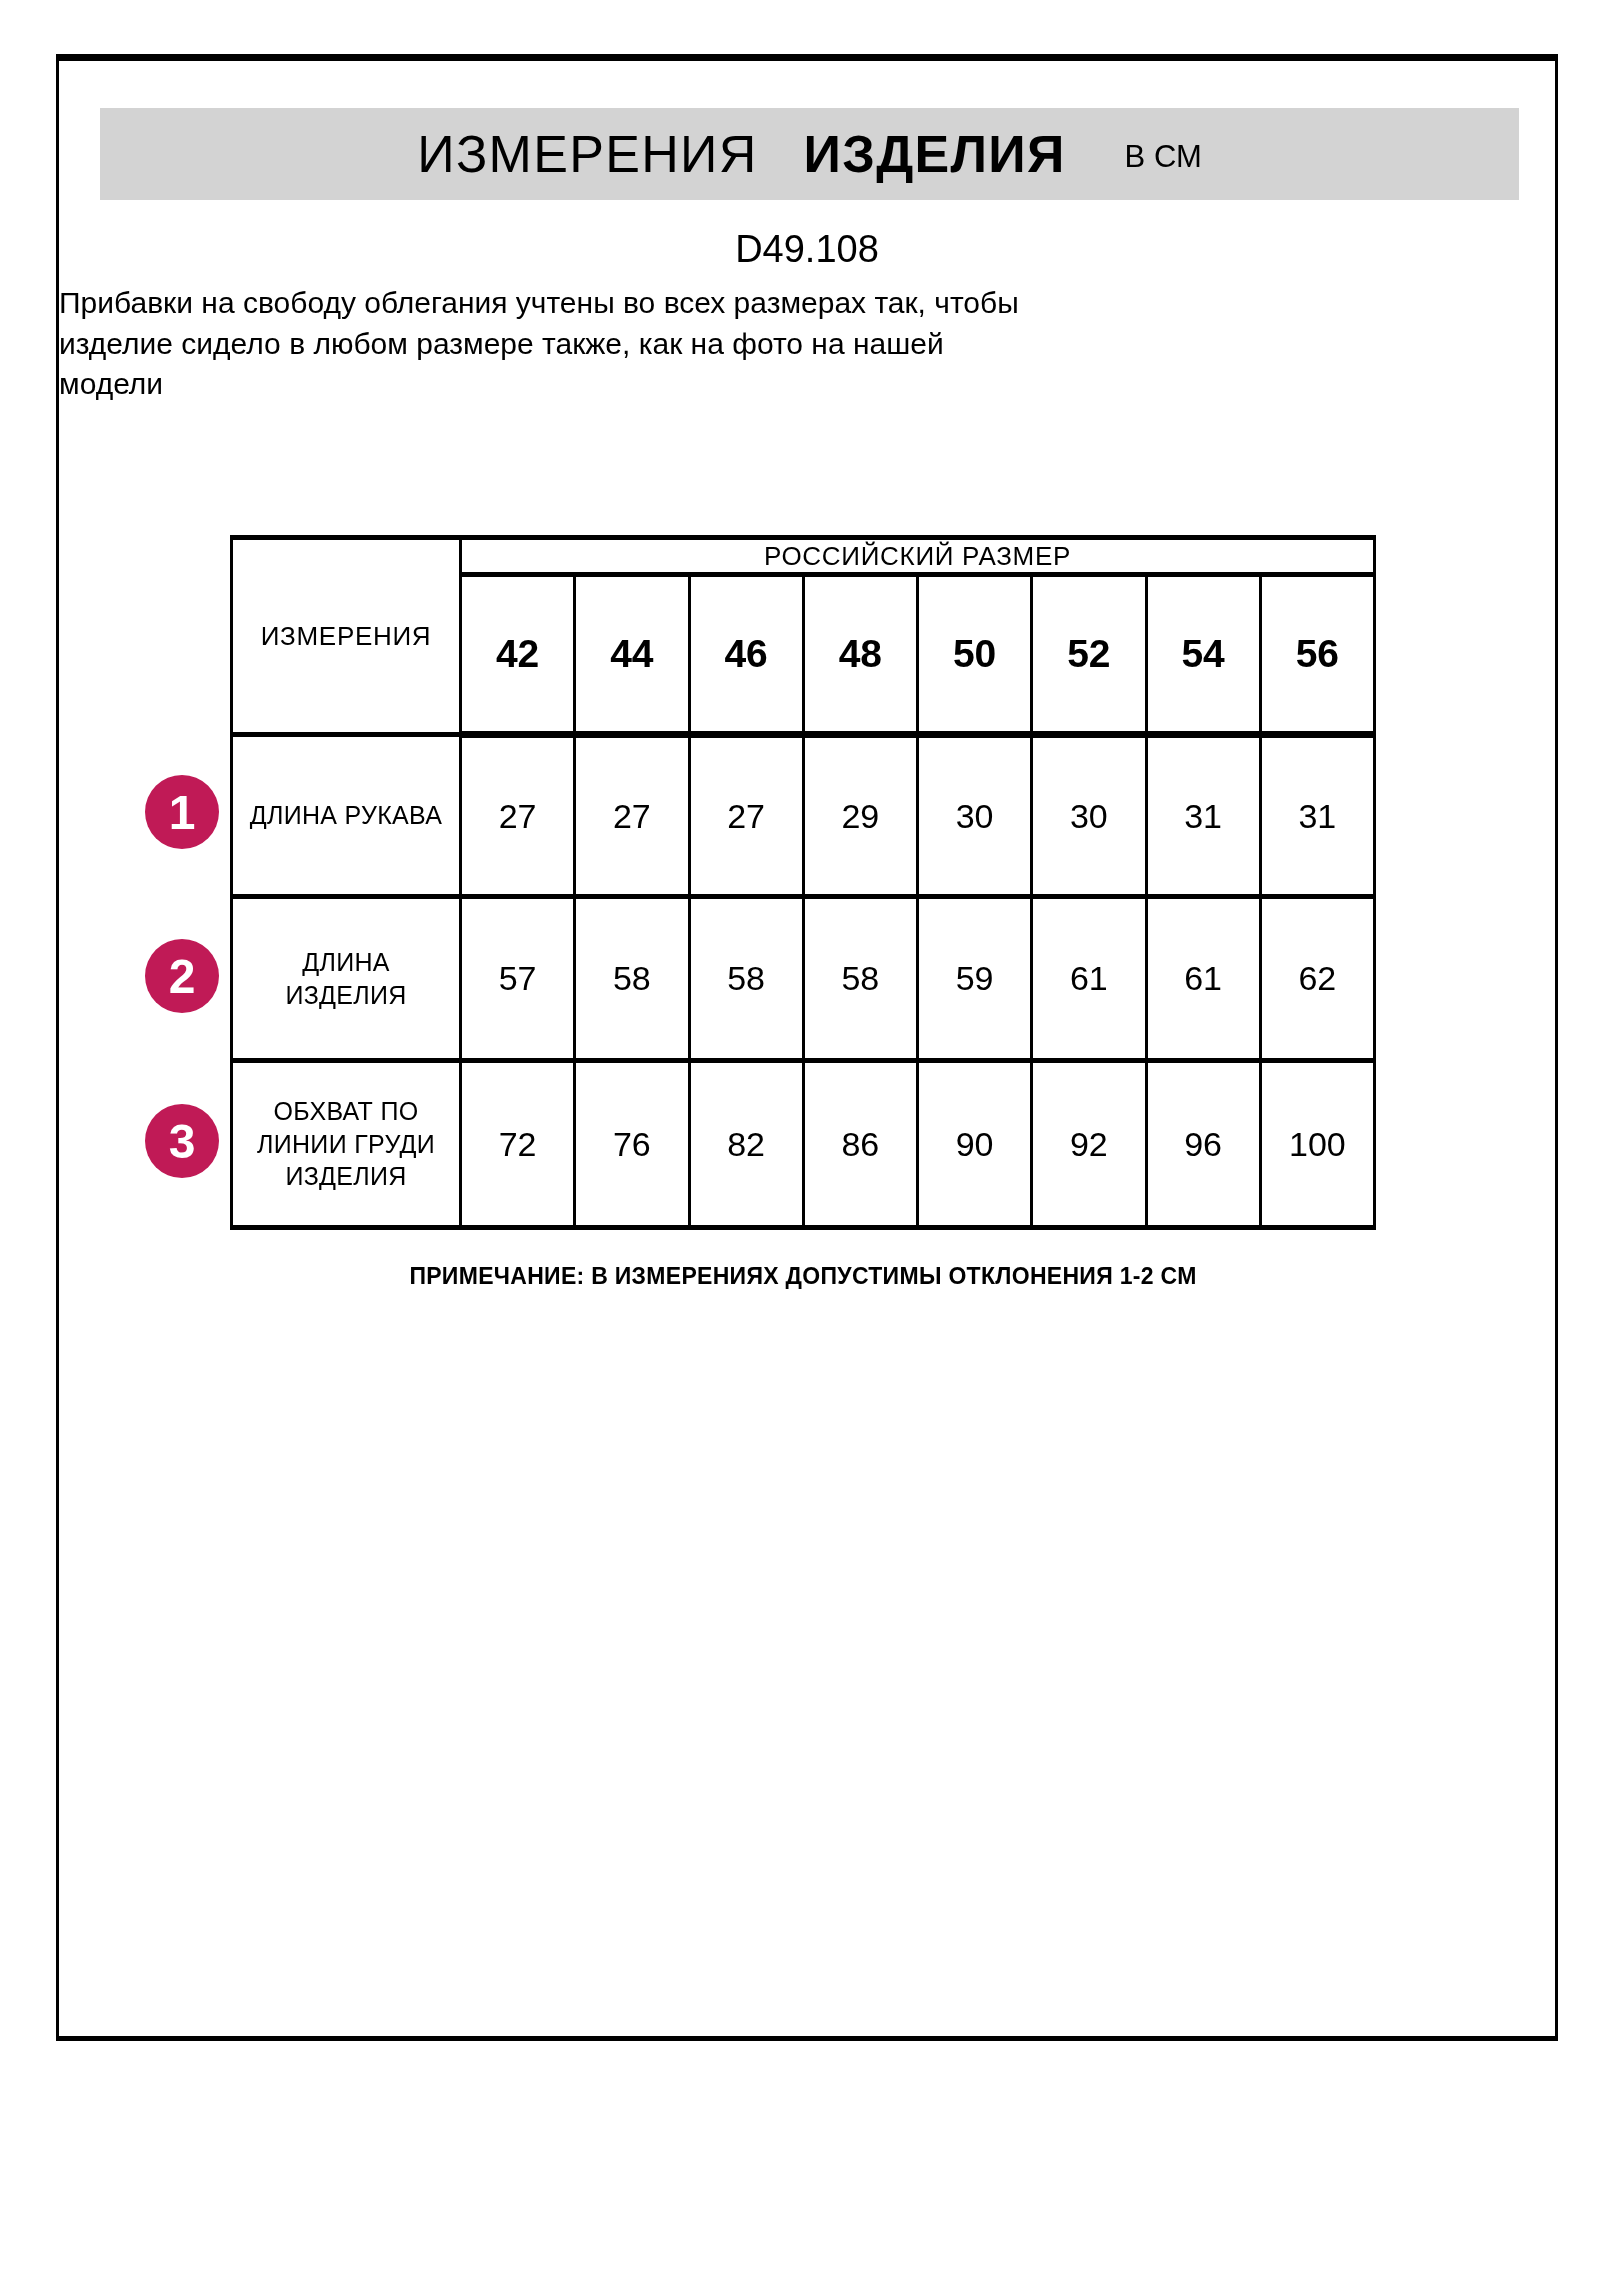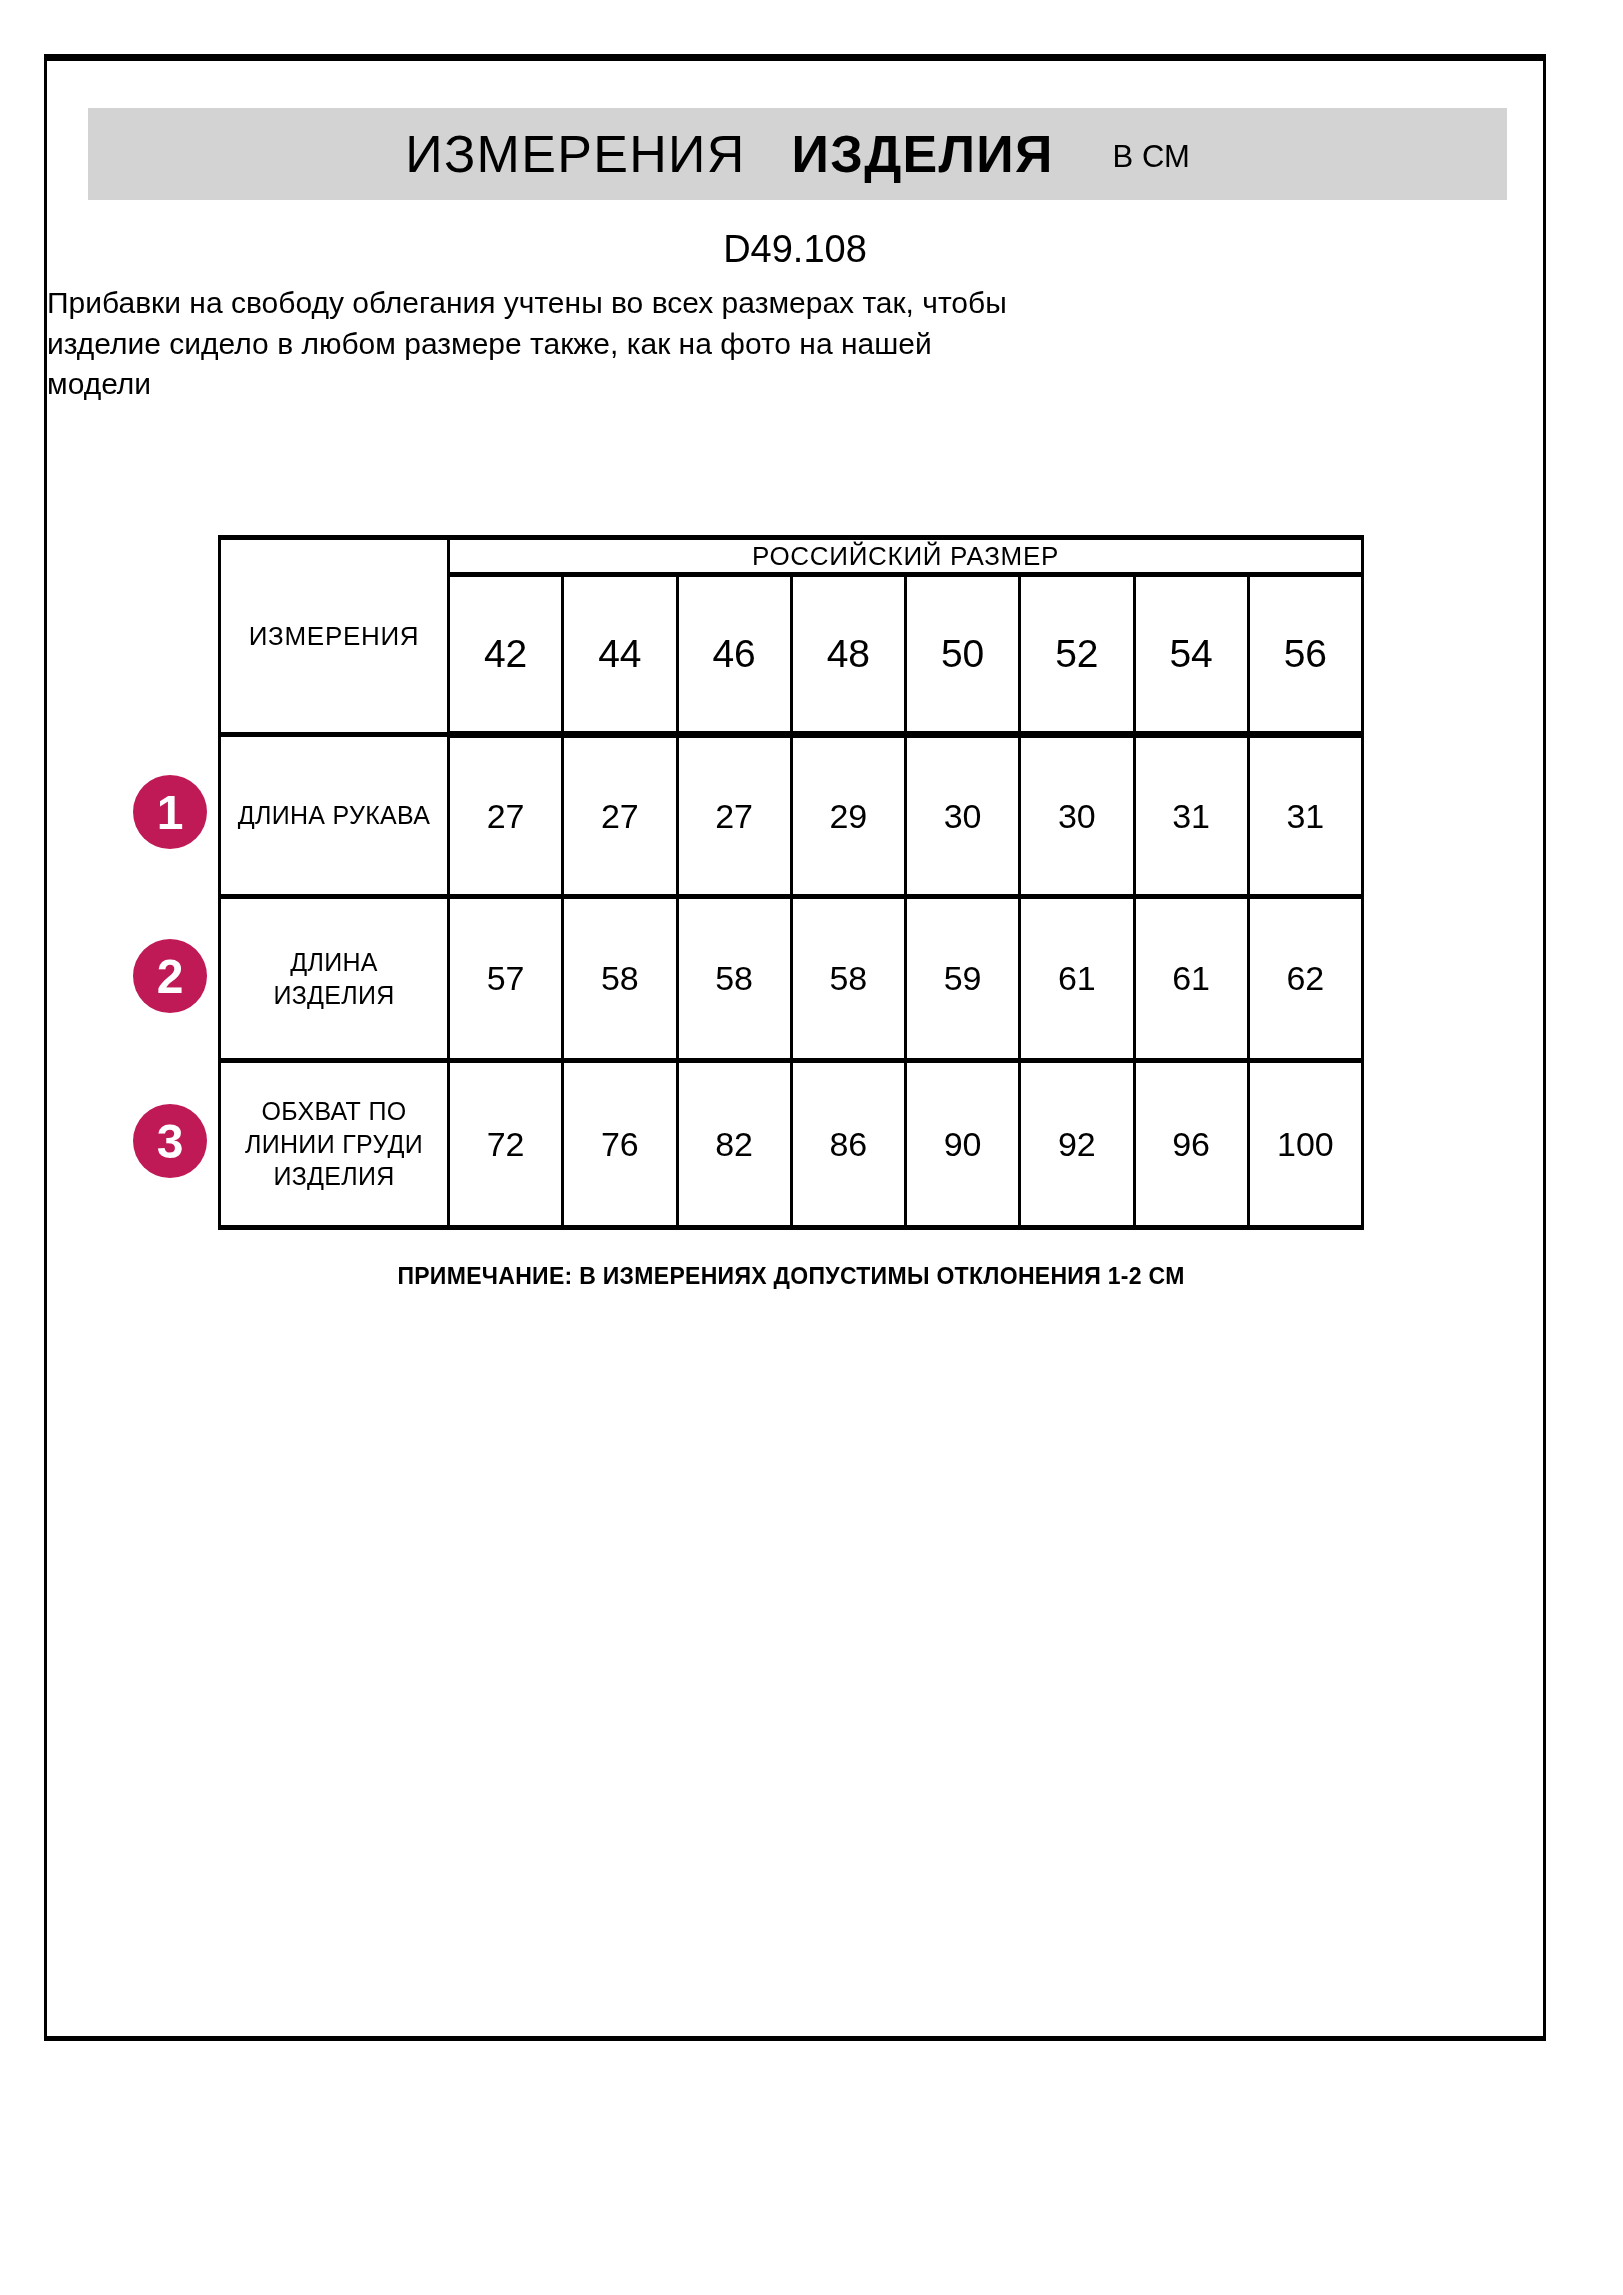--- a/index.html
+++ b/index.html
@@ -7,21 +7,21 @@
     --banner:#D3D3D3;
     --ink:#000000;
   }
   *{margin:0;padding:0;box-sizing:border-box;}
   html,body{background:#ffffff;}
   body{
     width:1623px;height:2295px;position:relative;overflow:hidden;
     font-family:"Liberation Sans",sans-serif;color:var(--ink);
   }
   .frame{
-    position:absolute;left:44px;top:54px;width:1502px;height:1987px;
+    position:absolute;left:56px;top:54px;width:1502px;height:1987px;
     border:3.9px solid #000;border-top:7.8px solid #000;border-bottom:5.2px solid #000;
   }
   .banner{
     position:absolute;left:41px;top:47px;width:1419px;height:92px;
     background:var(--banner);
     display:flex;align-items:center;justify-content:center;gap:46px;
   }
   .banner .t1{font-size:52px;font-weight:400;letter-spacing:1.3px;}
   .banner .t2{font-size:52px;font-weight:700;letter-spacing:1.3px;}
   .banner .t3{font-size:31px;font-weight:400;margin-left:13px;padding-top:6.5px;}
@@ -42,21 +42,21 @@
     text-align:center;vertical-align:middle;padding:0;
   }
   col.c0{width:229px;}
   tr.header-row{height:37px;}
   tr.size-row{height:160px;}
   tr.data-row-1{height:162px;}
   tr.data-row-2{height:164px;}
   tr.data-row-3{height:167px;}
   td.corner{font-size:26px;letter-spacing:0.7px;}
   td.span-h{font-size:26px;letter-spacing:0.7px;margin-top:12px;}
-  tr.size-row td{font-size:39px;font-weight:400;border-bottom-width:7.8px;margin-left:6px;}
+  tr.size-row td{font-size:39px;font-weight:700;border-bottom-width:7.8px;margin-left:6px;}
   td.rlabel{font-size:25px;line-height:1.3;white-space:pre-line;letter-spacing:0.3px;}
   td.val{font-size:34px;font-weight:400;}
   .badge{
     position:absolute;left:86px;width:74px;height:74px;border-radius:50%;
     background:var(--accent);color:#ffffff;
     display:flex;align-items:center;justify-content:center;
     font-size:48px;font-weight:700;
   }
   .badge.b1{top:714px;}
   .badge.b2{top:878px;}

